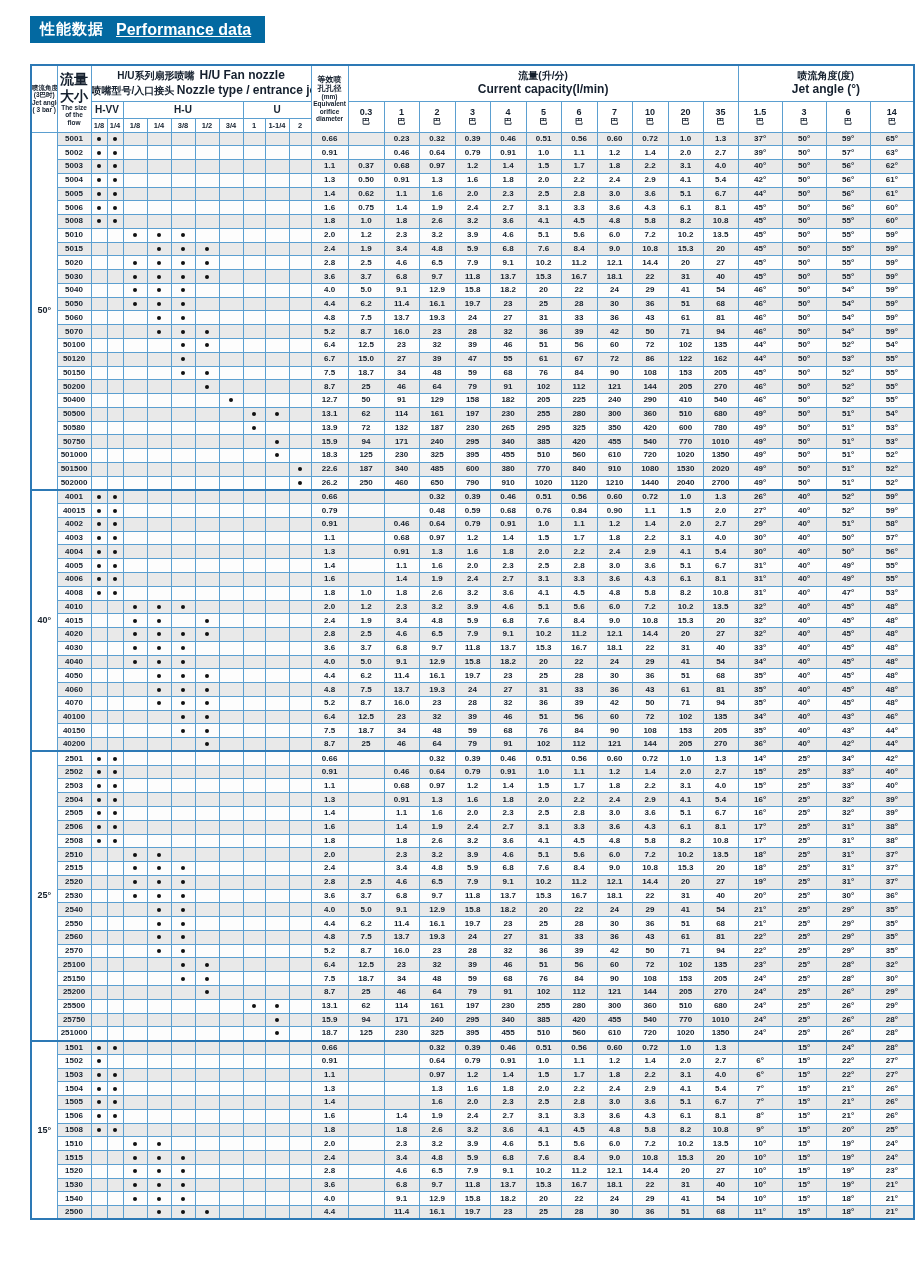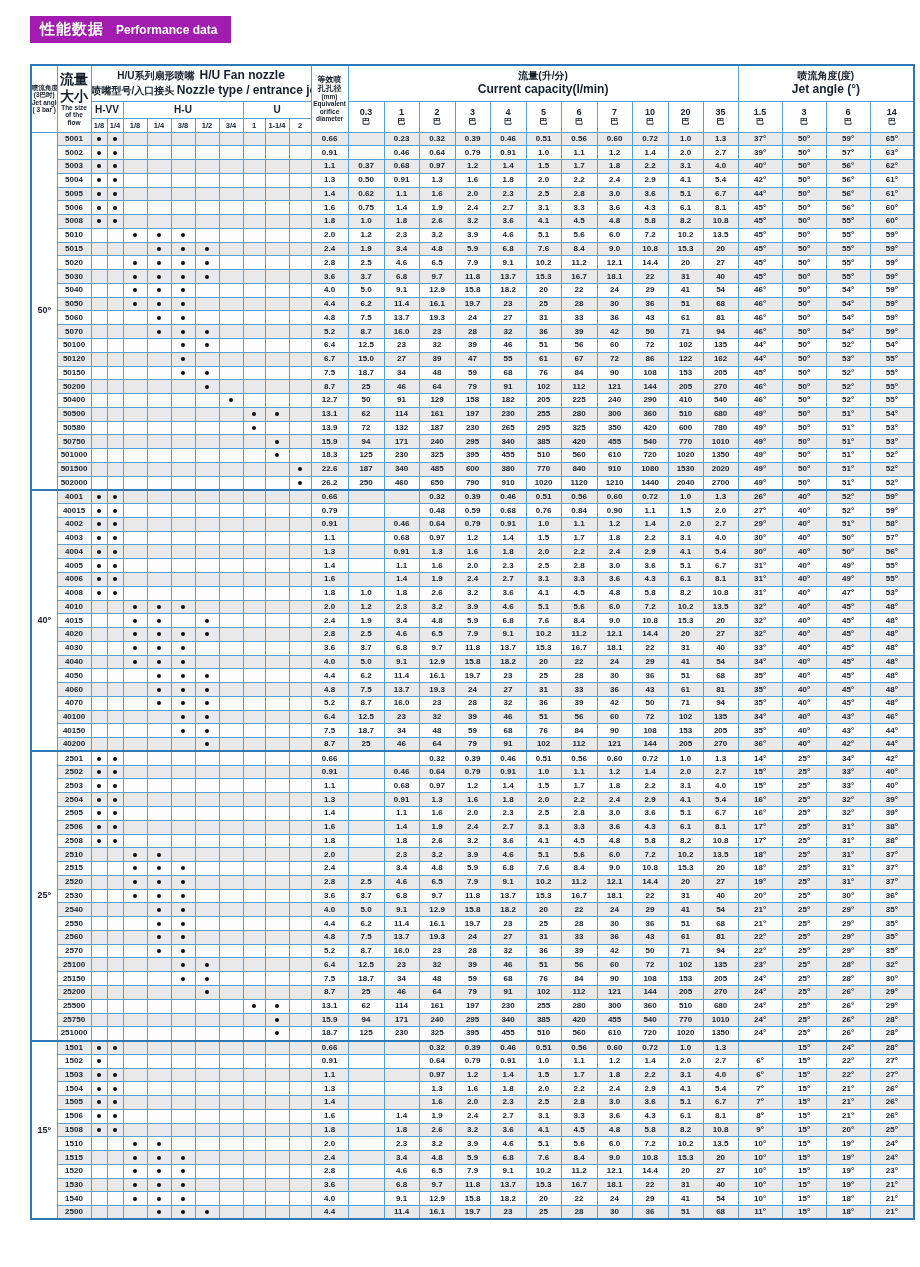--- a/index.html
+++ b/index.html
@@ -1,21 +1,21 @@
 <!DOCTYPE html>
 <html><head>
 <meta charset="utf-8">
 <style>
   html,body{margin:0;padding:0;background:#ffffff;}
   .page{position:relative;width:920px;height:1267px;background:#ffffff;overflow:hidden;
         font-family:"Liberation Sans",sans-serif;color:#121a24;}
-  .title-bar{position:absolute;left:30px;top:16px;background:#a21caf;color:#ffffff;
+  .title-bar{position:absolute;left:30px;top:16px;background:#0369a1;color:#ffffff;
              height:27px;display:flex;align-items:center;padding:0 14px 0 10px;gap:12px;}
   .title-zh{font-size:15px;font-weight:bold;letter-spacing:1px;}
-  .title-en{font-size:12px;font-weight:bold;}
+  .title-en{font-size:16px;font-weight:bold;text-decoration:underline;}
   table.perf{position:absolute;left:30px;top:64px;border-collapse:collapse;table-layout:fixed;
              width:883px;}
   table.perf th,table.perf td{border:1px solid #5b9fd0;padding:0;margin:0;text-align:center;
              vertical-align:middle;overflow:hidden;white-space:nowrap;}
   table.perf{border:2px solid #2d79b5;}
   thead th{background:#ffffff;font-weight:bold;color:#15202e;}
   .h-main{font-size:9px;line-height:1.25;}
   .h-zh{font-size:10px;margin-top:24px;}
   .h-en{font-size:12px;}
   .h-small{font-size:6.5px;line-height:1.15;font-weight:bold;}

